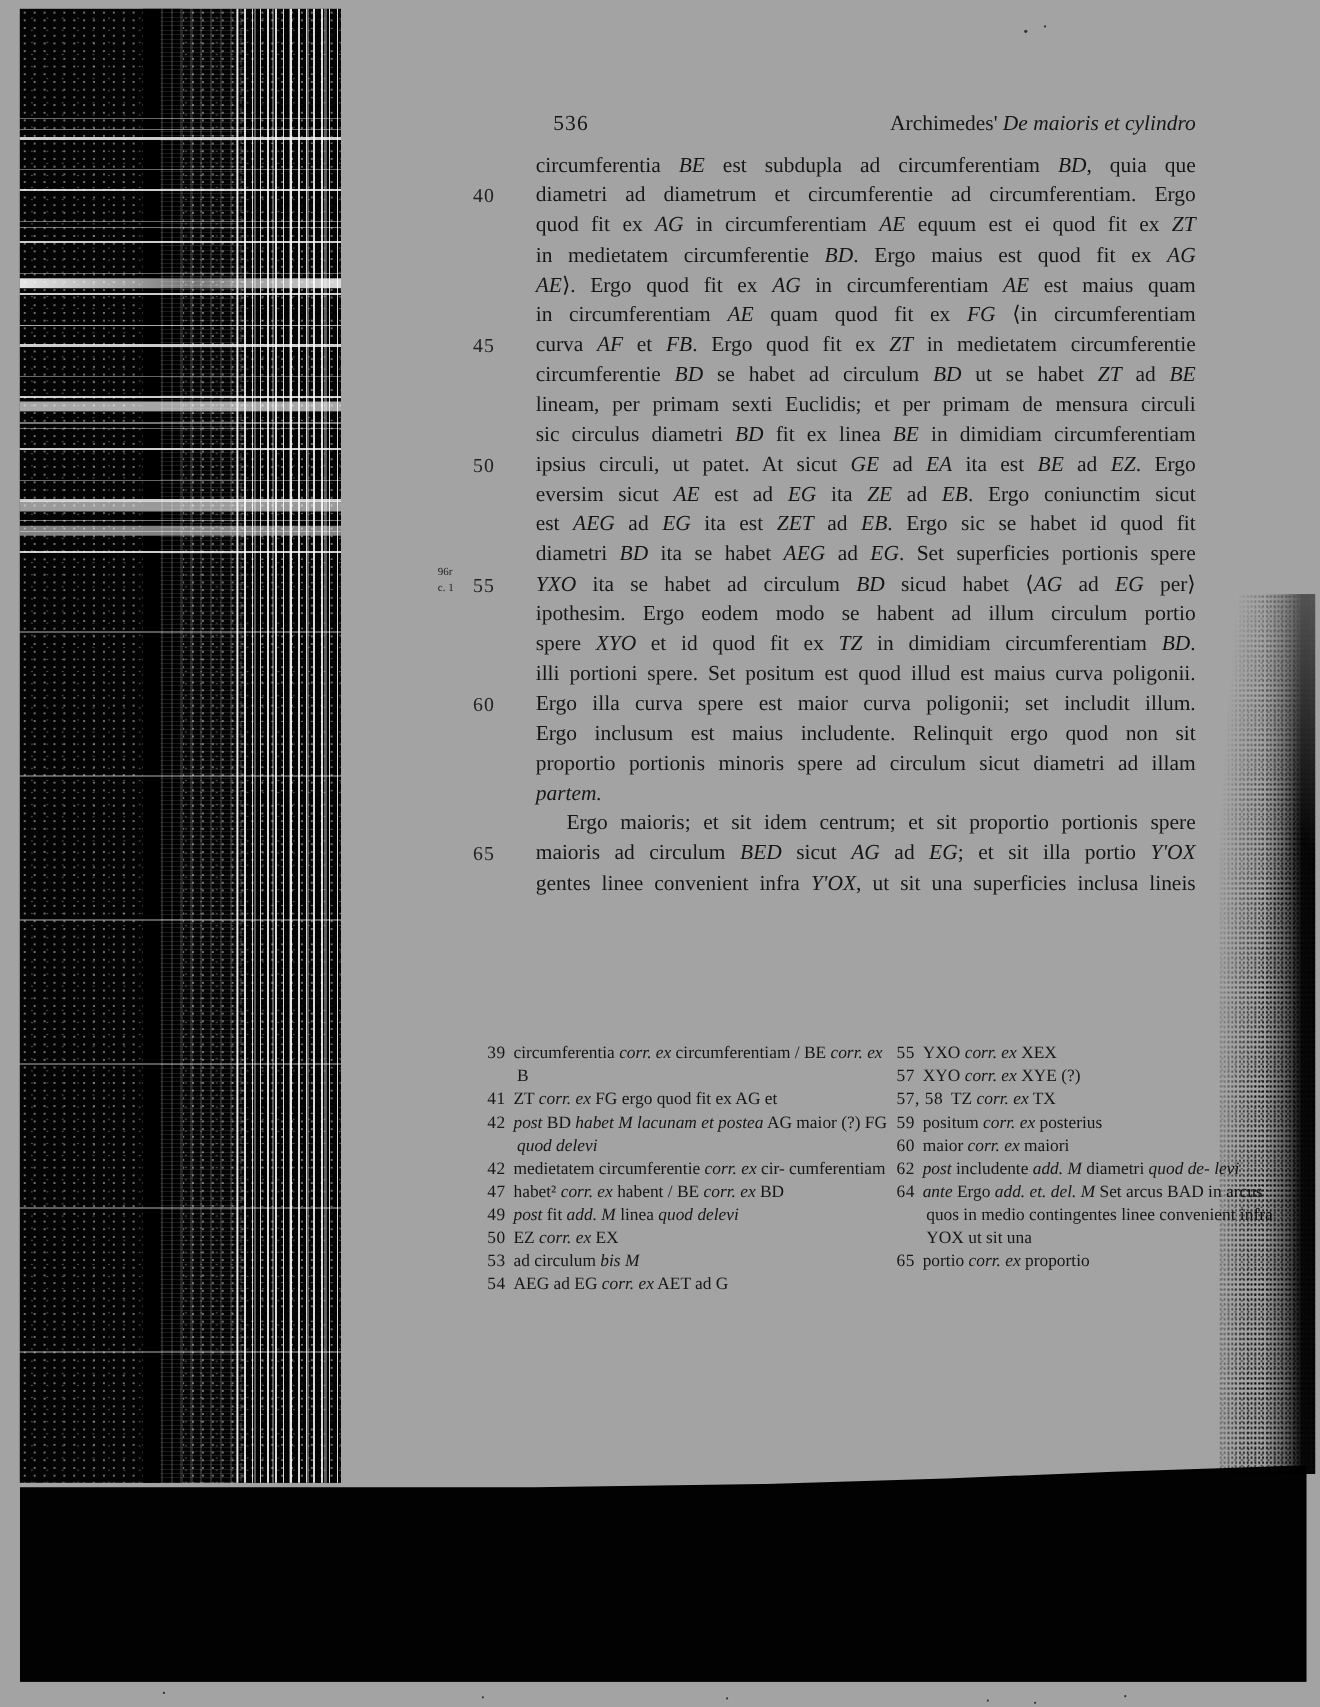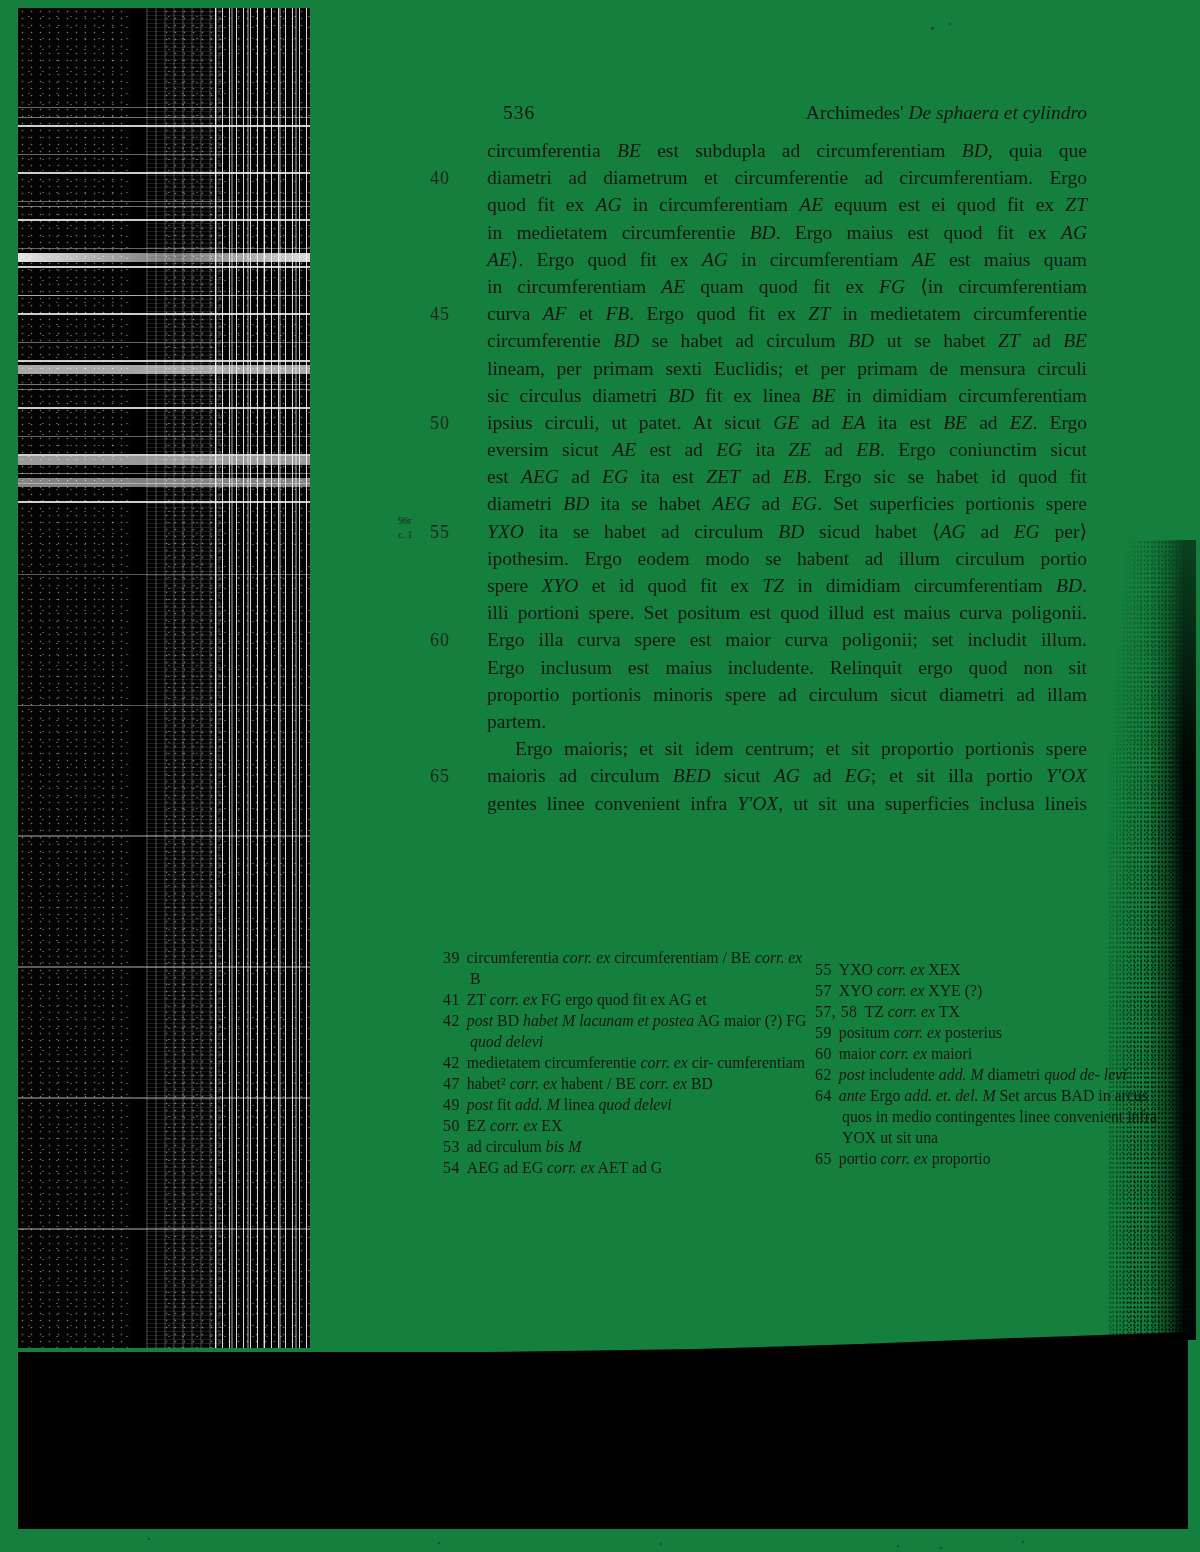--- a/index.html
+++ b/index.html
@@ -1,21 +1,21 @@
 <!DOCTYPE html>
 <html><head>
 <meta charset="utf-8">
 <style>
   html,body{margin:0;padding:0;}
   body{
     width:1200px;height:1552px;position:relative;overflow:hidden;
     background:#ffffff;color:#161616;
     font-family:"Liberation Serif","DejaVu Serif",serif;
   }
-  .page{position:absolute;inset:0;background:#15803d;padding-left:28px;}
+  .page{position:absolute;inset:0;background:#a3a3a3;padding-left:28px;}
 
   
   .scan-left{
     position:absolute;left:18px;top:8px;width:292px;height:1340px;z-index:1;
     background-color:#040404;
     background-image:
       linear-gradient(90deg, transparent 0 112px, #000 112px 148px, transparent 148px),
       radial-gradient(circle, rgba(255,255,255,.45) .6px, transparent 1.1px),
       radial-gradient(circle, rgba(255,255,255,.30) .5px, transparent 1px);
     background-size:100% 100%, 9px 7px, 14px 11px;
@@ -79,38 +79,38 @@
     font-size:19.5px;line-height:26px;
   }
   .header .pnum{padding-left:16px;letter-spacing:1px;}
 
   
   .bodyblock{position:absolute;left:487px;top:137px;width:600px;z-index:2;}
   .bline{
     position:relative;height:27.2px;line-height:27.2px;font-size:19.5px;
     text-align:justify;text-align-last:justify;white-space:normal;
   }
-  .bline.end{text-align:center;text-align-last:left;}
+  .bline.end{text-align:center;text-align-last:left;font-style:italic;}
   .bline.indent{padding-left:28px;}
   .lineno{
     position:absolute;left:-57px;top:1px;width:34px;text-align:right;
     font-size:18px;line-height:27.2px;letter-spacing:1px;color:#222;
   }
   .bline i{font-style:italic;}
 
   
   .margin-note{
     position:absolute;left:398px;top:514px;width:48px;z-index:2;
     text-align:left;font-size:10px;line-height:13.5px;color:#222;
   }
 
   
   .app-col{position:absolute;top:947px;z-index:2;font-size:15.8px;line-height:21px;}
   .app-col.left{left:443px;width:365px;}
-  .app-col.right{left:815px;width:362px;margin-top:12px;}
+  .app-col.right{left:815px;width:362px;}
   .app-entry{padding-left:27px;text-indent:-27px;}
   .app-ref{padding-right:7px;letter-spacing:.5px;}
   .app-entry i{font-style:italic;}
 </style>
 </head>
 <body>
 
 <div class="page">
 
   <div class="scan-left">
@@ -127,21 +127,21 @@
   <div class="dot" style="left:949px;top:23px;width:2px;height:2px;"></div>
   <div class="dot" style="left:148px;top:1538px;width:2px;height:2px;"></div>
   <div class="dot" style="left:438px;top:1542px;width:2px;height:2px;"></div>
   <div class="dot" style="left:660px;top:1543px;width:2px;height:2px;"></div>
   <div class="dot" style="left:897px;top:1545px;width:2px;height:2px;"></div>
   <div class="dot" style="left:940px;top:1547px;width:2px;height:2px;"></div>
   <div class="dot" style="left:1022px;top:1541px;width:2px;height:2px;"></div>
 
   <div class="header">
     <span class="pnum">536</span>
-    <span class="rtitle"><span>Archimedes' </span><i>De sphaera et cylindro</i></span>
+    <span class="rtitle"><span>Archimedes' </span><i>De maioris et cylindro</i></span>
   </div>
 
   <div class="margin-note">
     <div>96r</div>
     <div>c. 1</div>
   </div>
 
   <div class="bodyblock" id="body-lines">
       <div class="bline"><span><span>circumferentia </span><i>BE</i><span> est subdupla ad circumferentiam </span><i>BD</i><span>, quia que</span></span></div>
       <div class="bline"><span class="lineno">40</span><span><span>diametri ad diametrum et circumferentie ad circumferentiam. Ergo</span></span></div>

